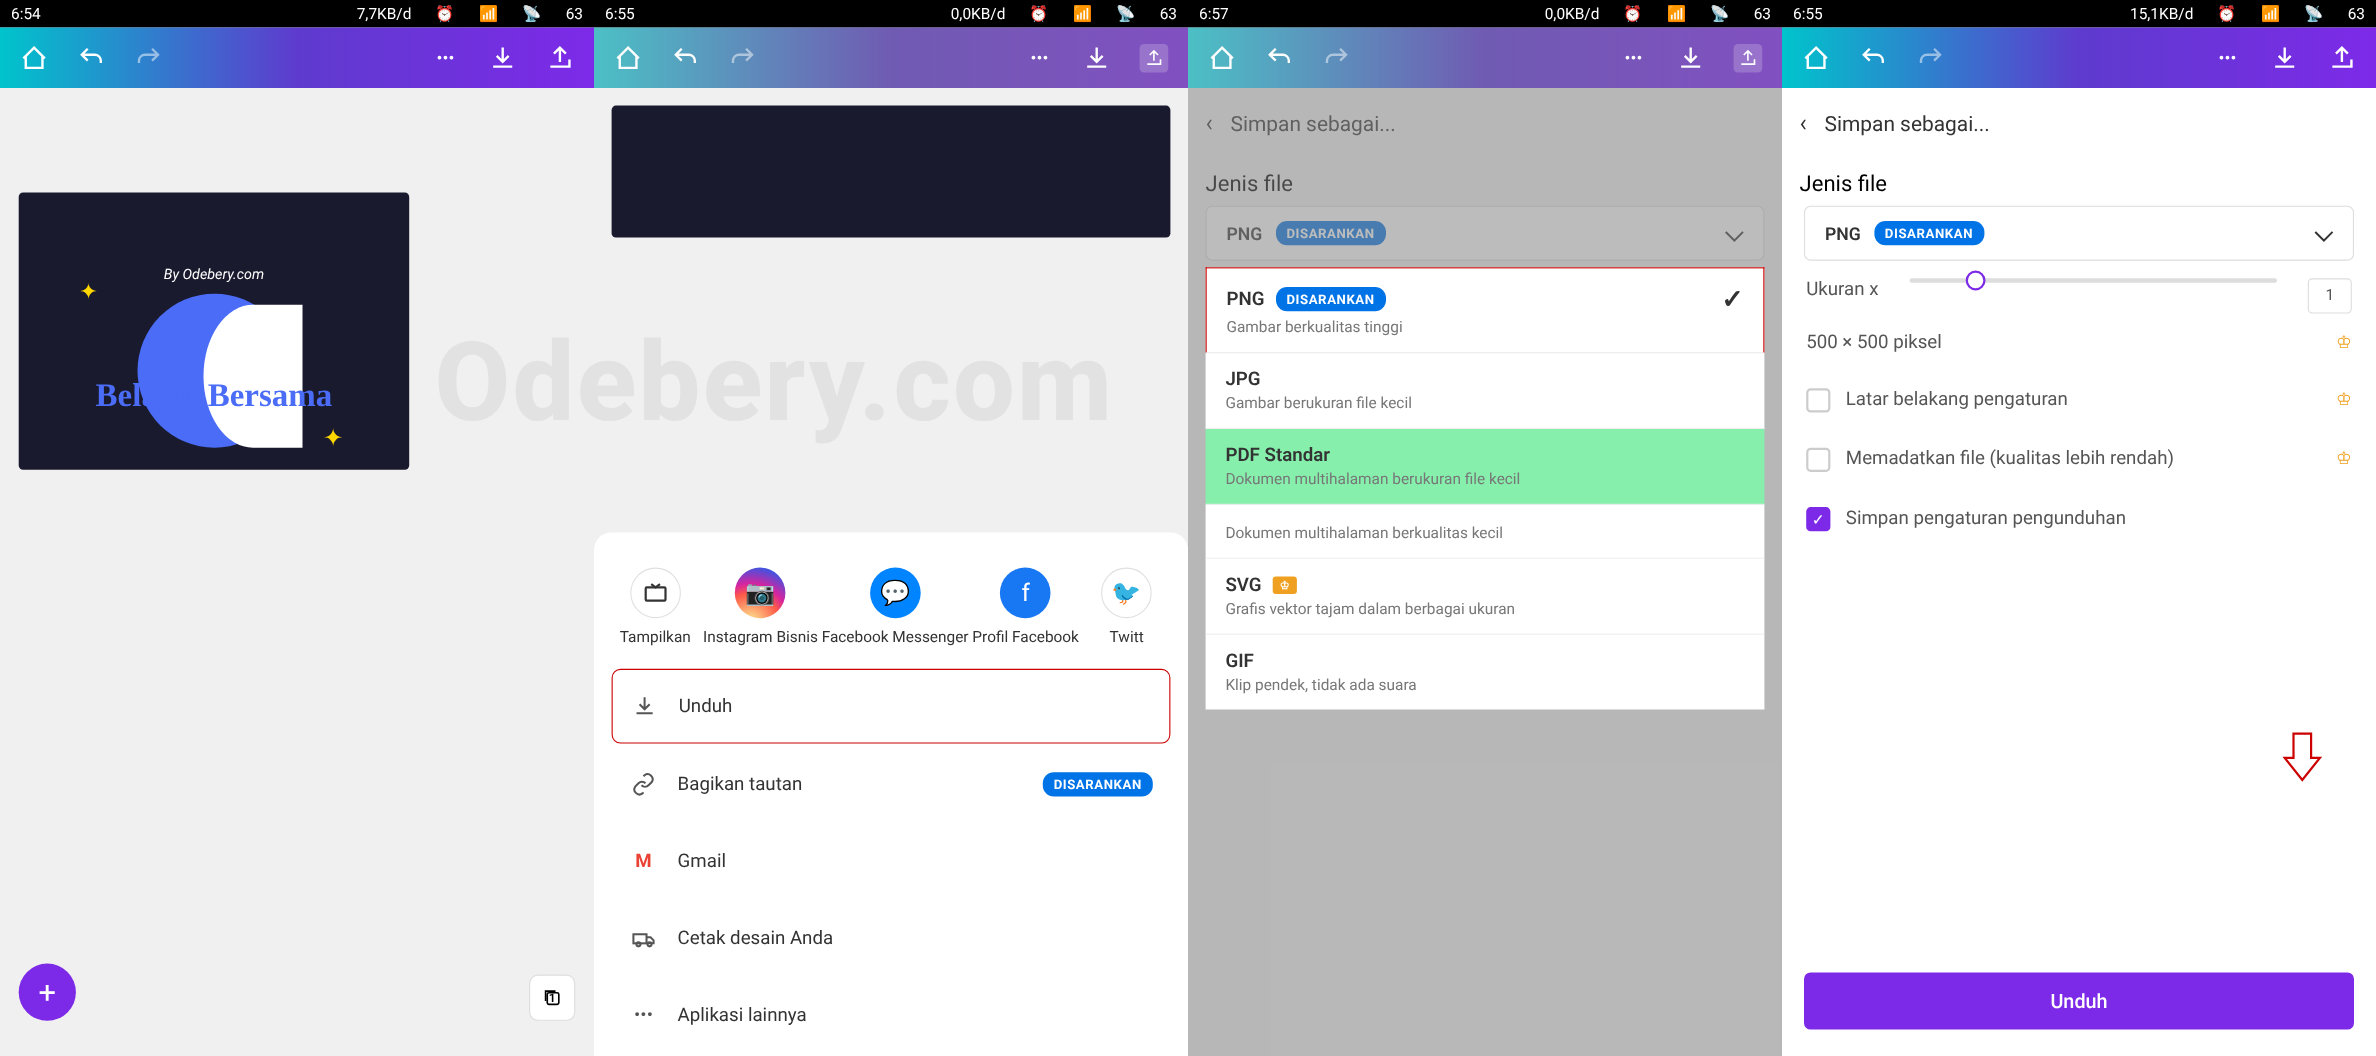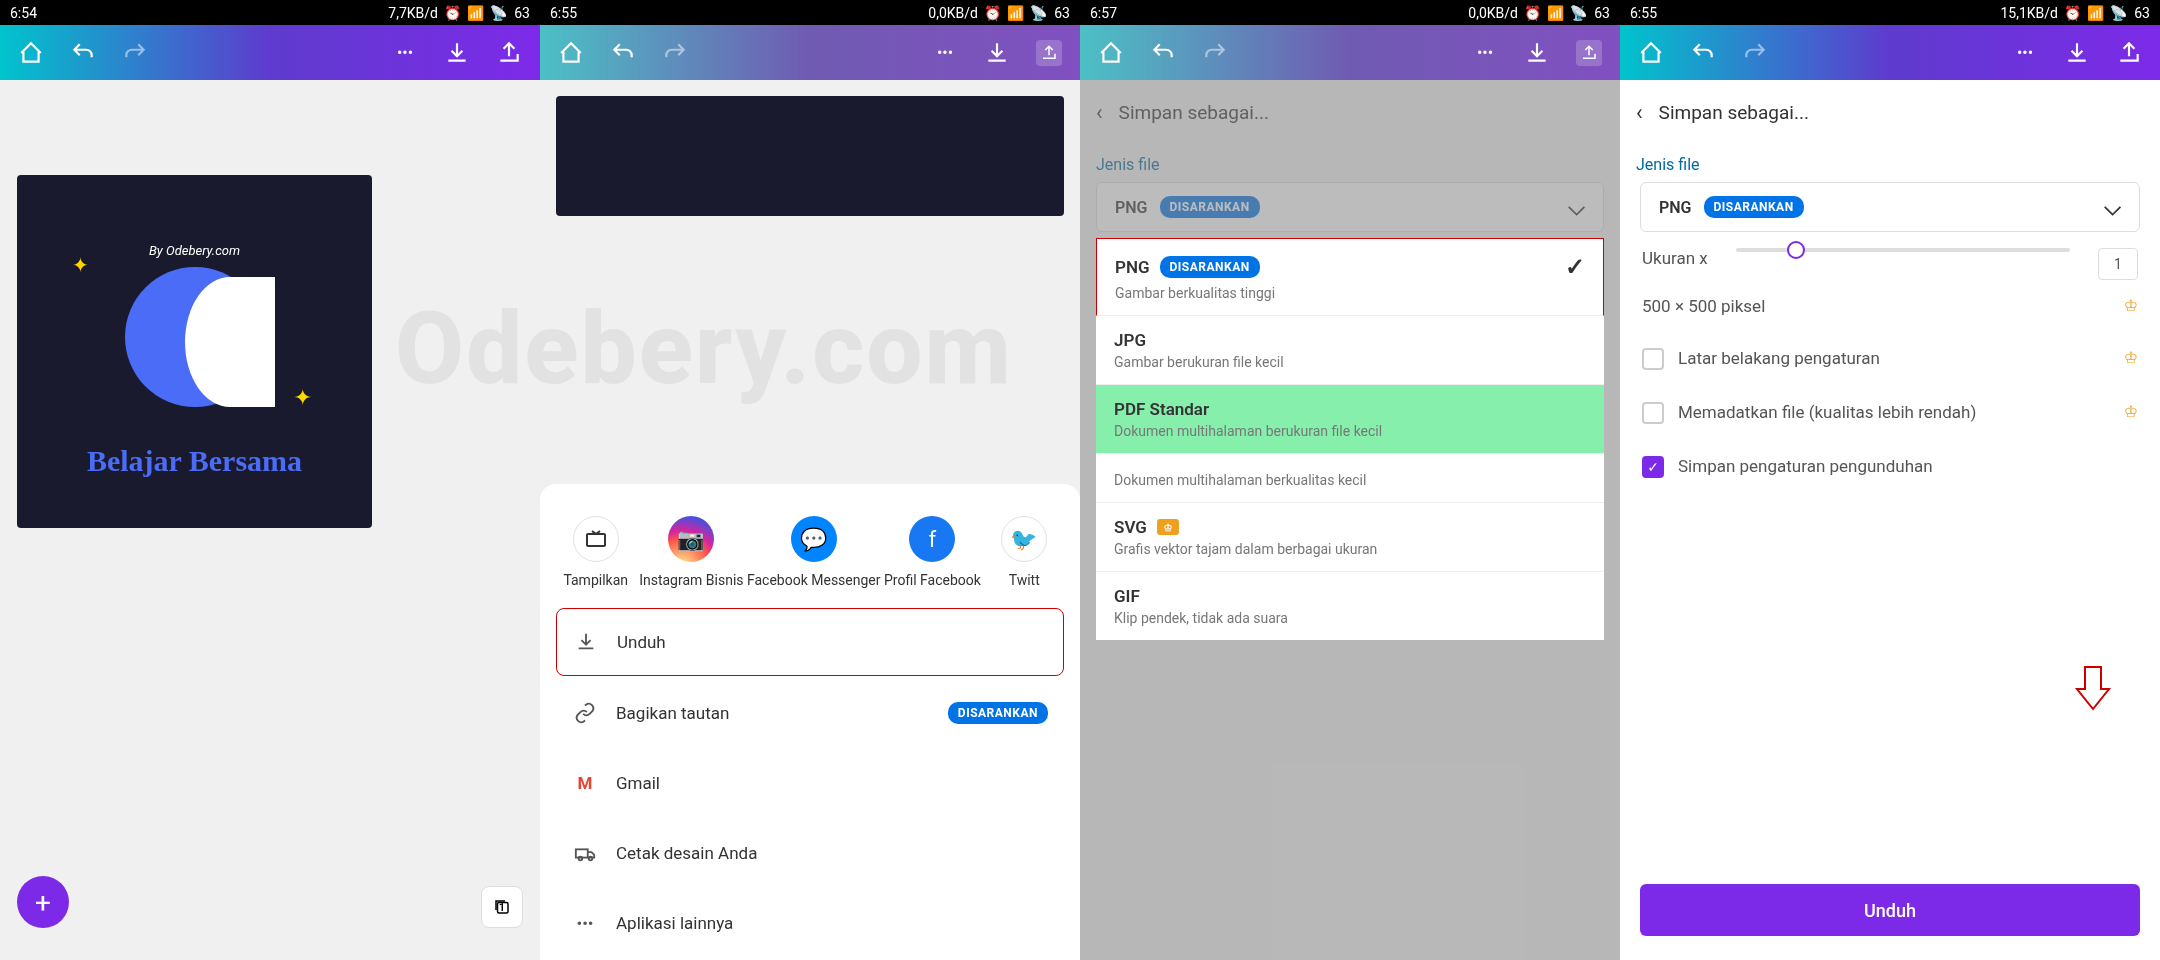--- a/index.html
+++ b/index.html
@@ -1,42 +1,42 @@
 <!DOCTYPE html>
 <html><head>
 <meta charset="utf-8">
 <style>
 *{margin:0;padding:0;box-sizing:border-box;font-family:-apple-system,BlinkMacSystemFont,"Segoe UI",Roboto,sans-serif}
 body{width:2160px;height:960px;display:flex;background:#fff;position:relative}
 .panel{width:540px;height:960px;position:relative;overflow:hidden;background:#f0f0f0}
 .status-bar{height:25px;background:#000;color:#fff;display:flex;justify-content:space-between;align-items:center;padding:0 10px;font-size:14px}
-.status-right{display:flex;gap:6px;align-items:center}
+.status-right{display:flex;gap:22px;align-items:center}
 .top-bar{height:55px;background:linear-gradient(90deg,#00c4cc 0%,#5e3bce 50%,#7d2ae8 100%);display:flex;align-items:center;justify-content:space-between;padding:0 18px}
 .top-bar-left,.top-bar-right{display:flex;gap:26px;align-items:center}
 .top-icon{width:26px;height:26px;color:#fff;display:flex;align-items:center;justify-content:center}
 .canvas-area{background:#f0f0f0;height:calc(100% - 80px);position:relative;padding:95px 17px}
-.design-card{width:355px;height:353px;background:#1a1a2e;border-radius:4px;position:relative;overflow:hidden}
+.design-card{width:355px;height:252px;background:#1a1a2e;border-radius:4px;position:relative;overflow:hidden}
 .fab{position:absolute;bottom:32px;left:17px;width:52px;height:52px;border-radius:50%;background:#7d2ae8;display:flex;align-items:center;justify-content:center;color:#fff;font-size:28px}
 .pages-btn{position:absolute;bottom:32px;right:17px;width:42px;height:42px;border-radius:8px;background:#fff;border:1px solid #ddd;display:flex;align-items:center;justify-content:center;font-size:14px;font-weight:600}
 .red-arrow-down{position:absolute;left:356px;top:82px;width:30px;height:36px}
 .red-arrow-down2{position:absolute;left:453px;top:585px;width:40px;height:46px}
 .sheet{position:absolute;bottom:0;left:0;right:0;background:#fff;border-radius:16px 16px 0 0;padding:32px 0 0}
 .share-row{display:flex;justify-content:space-around;padding:0 14px}
 .share-item{display:flex;flex-direction:column;align-items:center;gap:10px;font-size:14px;color:#333;text-align:center;min-width:80px}
 .share-circle{width:46px;height:46px;border-radius:50%;border:1px solid #e0e0e0;display:flex;align-items:center;justify-content:center;font-size:22px}
 .menu-list{margin-top:20px;padding:0 16px}
 .menu-item{display:flex;align-items:center;gap:18px;padding:20px 16px;font-size:17px;color:#333;border-radius:8px;margin-bottom:4px}
 .menu-icon{width:26px;height:26px;display:flex;align-items:center;justify-content:center;color:#555}
 .badge{background:#0073e6;color:#fff;font-size:12px;font-weight:700;padding:4px 10px;border-radius:10px;letter-spacing:0.5px}
 .badge-inline{margin-left:auto}
 .highlight-red{border:1.5px solid #c00}
 .overlay-dim{position:absolute;inset:0;background:rgba(0,0,0,0.25)}
 .panel3-content{position:absolute;top:80px;left:0;right:0;bottom:0;background:#f5f5f5}
 .header-row{display:flex;align-items:center;gap:16px;padding:20px 16px;font-size:19px;color:#333}
-.section-label{font-size:16px;color:#0369a1;padding:10px 16px 8px}
+.section-label{font-size:20px;color:#000000;padding:10px 16px 8px}
 .select-box{margin:0 16px;height:50px;background:#fff;border:1px solid #ddd;border-radius:6px;display:flex;align-items:center;padding:0 18px;gap:12px;font-weight:600;color:#333}
 .dropdown-list{margin:6px 16px 0;background:#fff;border:1px solid #ddd;border-radius:6px}
 .dropdown-item{padding:14px 18px;border-bottom:1px solid #eee}
 .dropdown-item:last-child{border-bottom:none}
 .dd-title{font-size:17px;font-weight:600;color:#333;display:flex;align-items:center;gap:10px}
 .dd-sub{font-size:14px;color:#777;margin-top:4px}
 .check-icon{margin-left:auto;font-size:24px}
 .crown{background:#f0a020;color:#fff;width:22px;height:16px;border-radius:3px;display:inline-flex;align-items:center;justify-content:center;font-size:10px}
 .panel3-dim .header-row,.panel3-dim .section-label,.panel3-dim .select-box{opacity:0.6}
 .panel4-content{position:absolute;top:80px;left:0;right:0;bottom:0;background:#fff}

